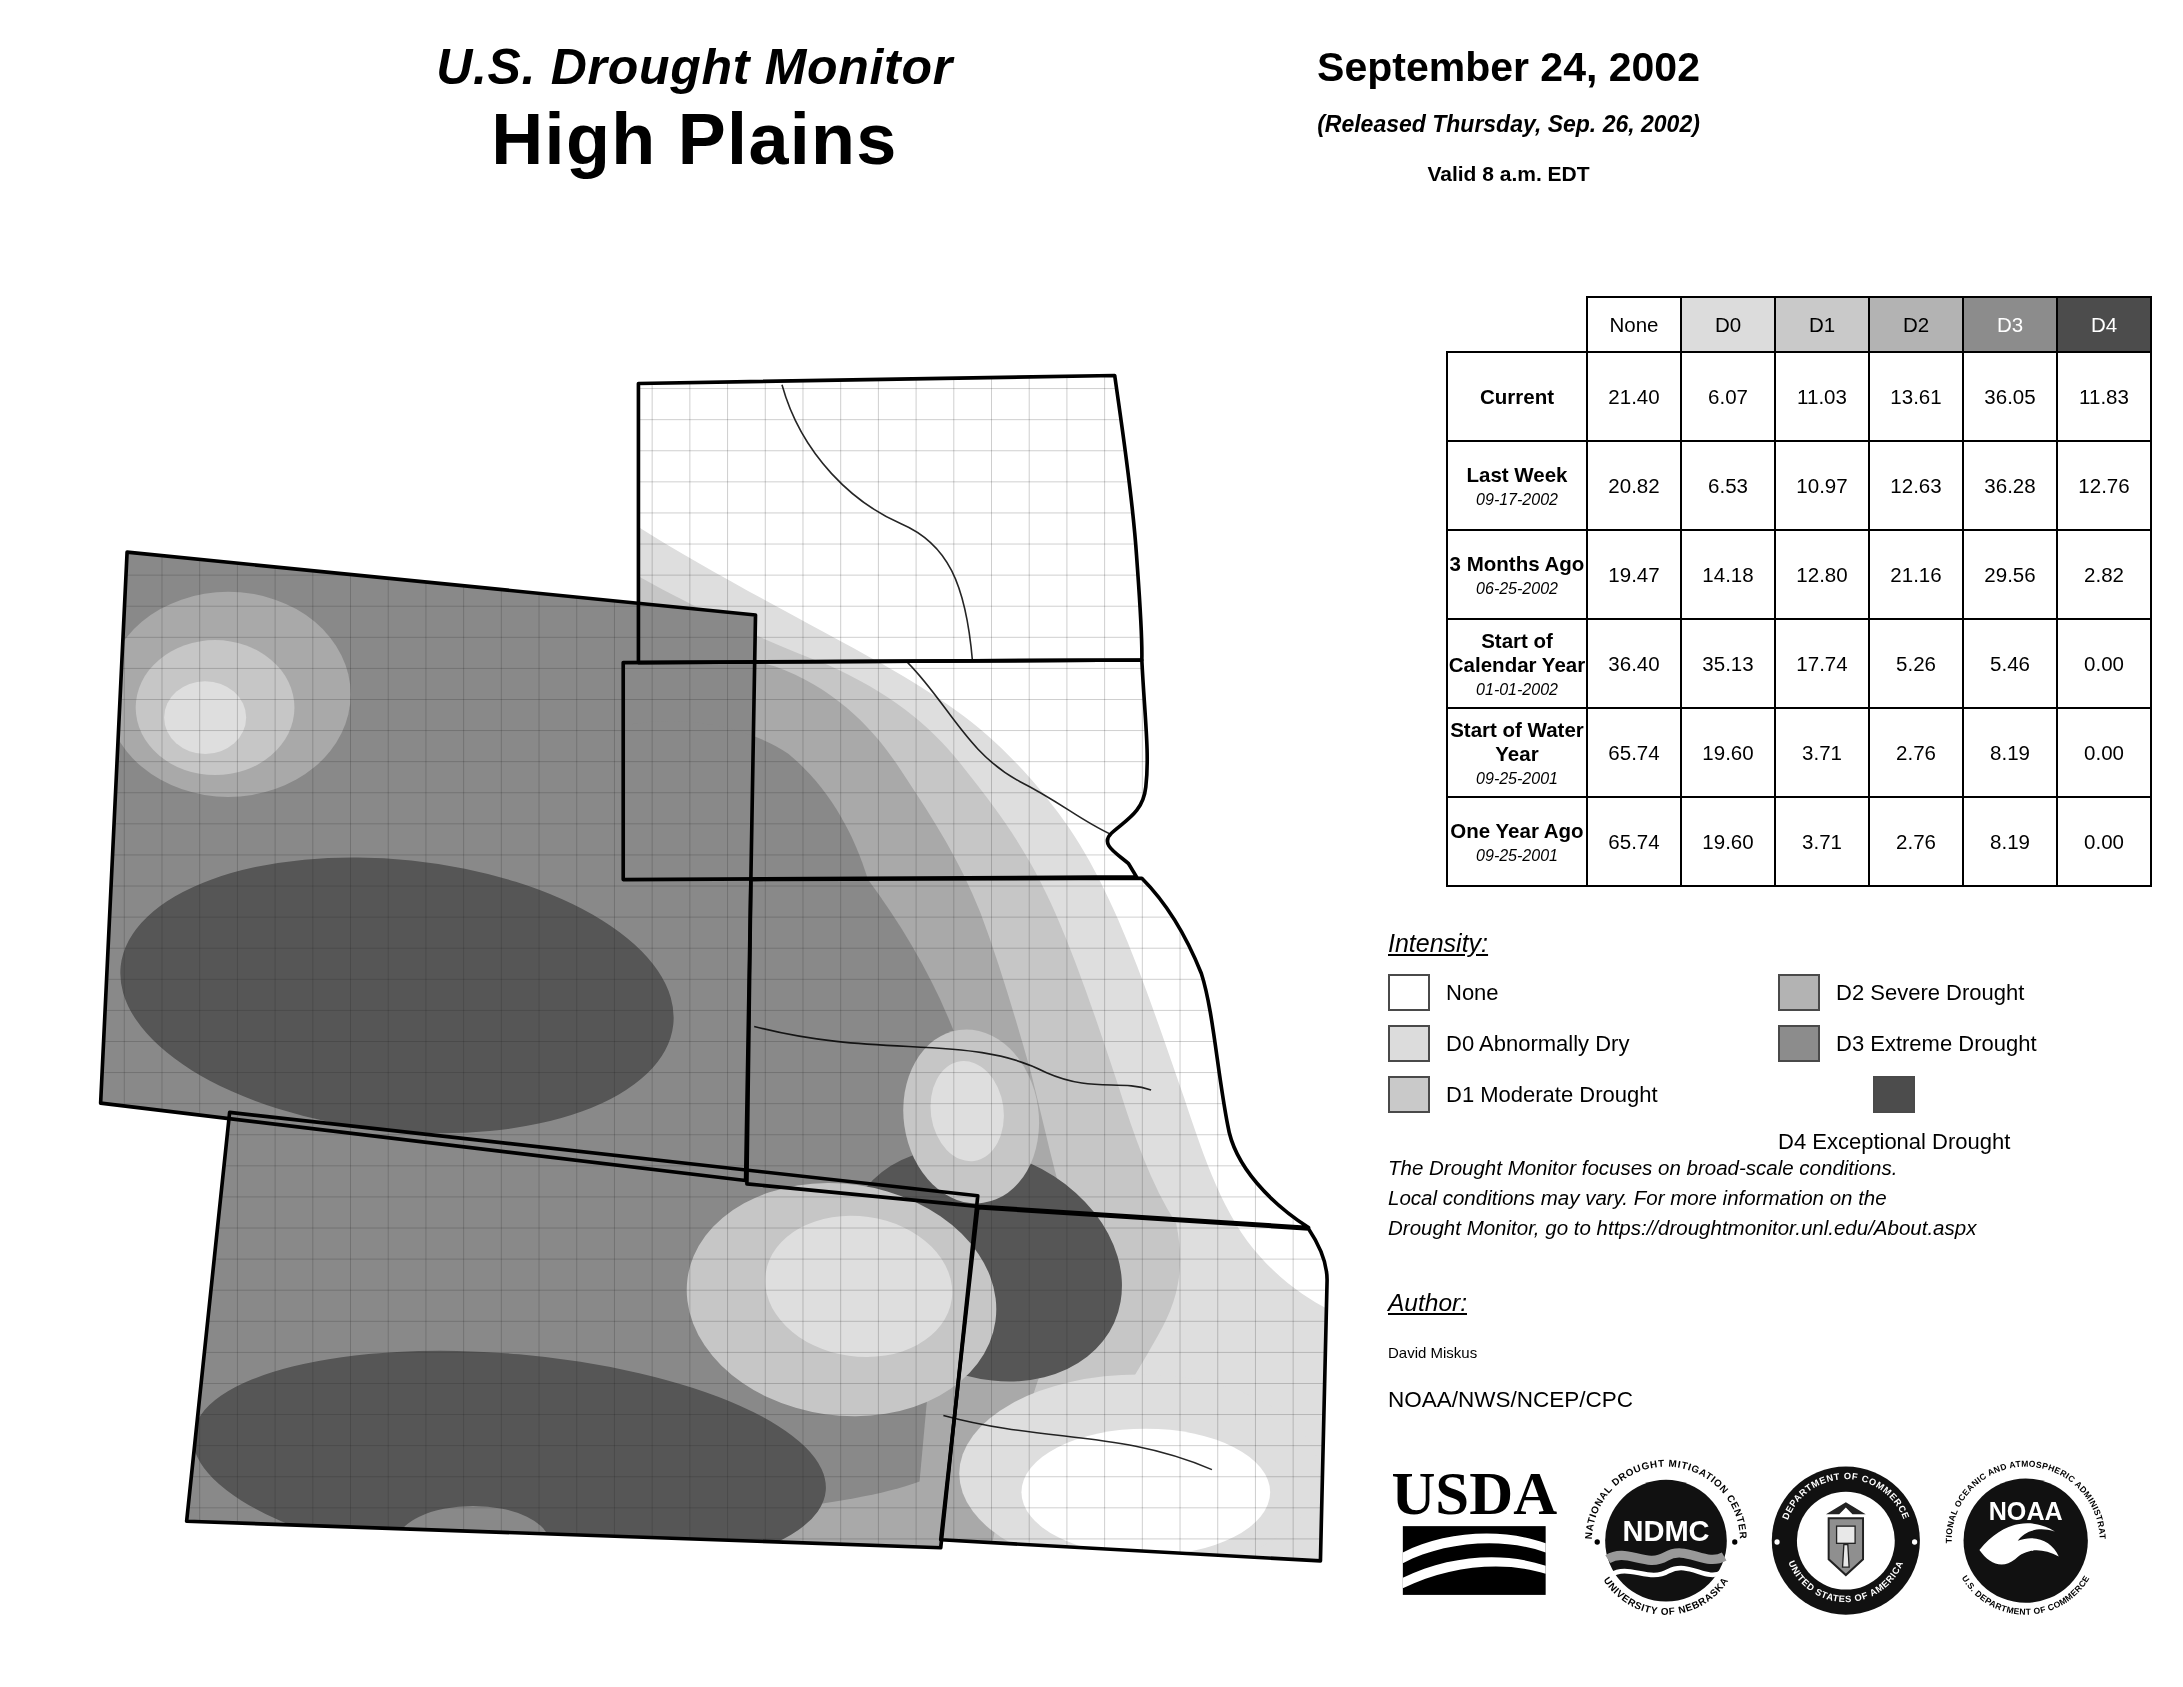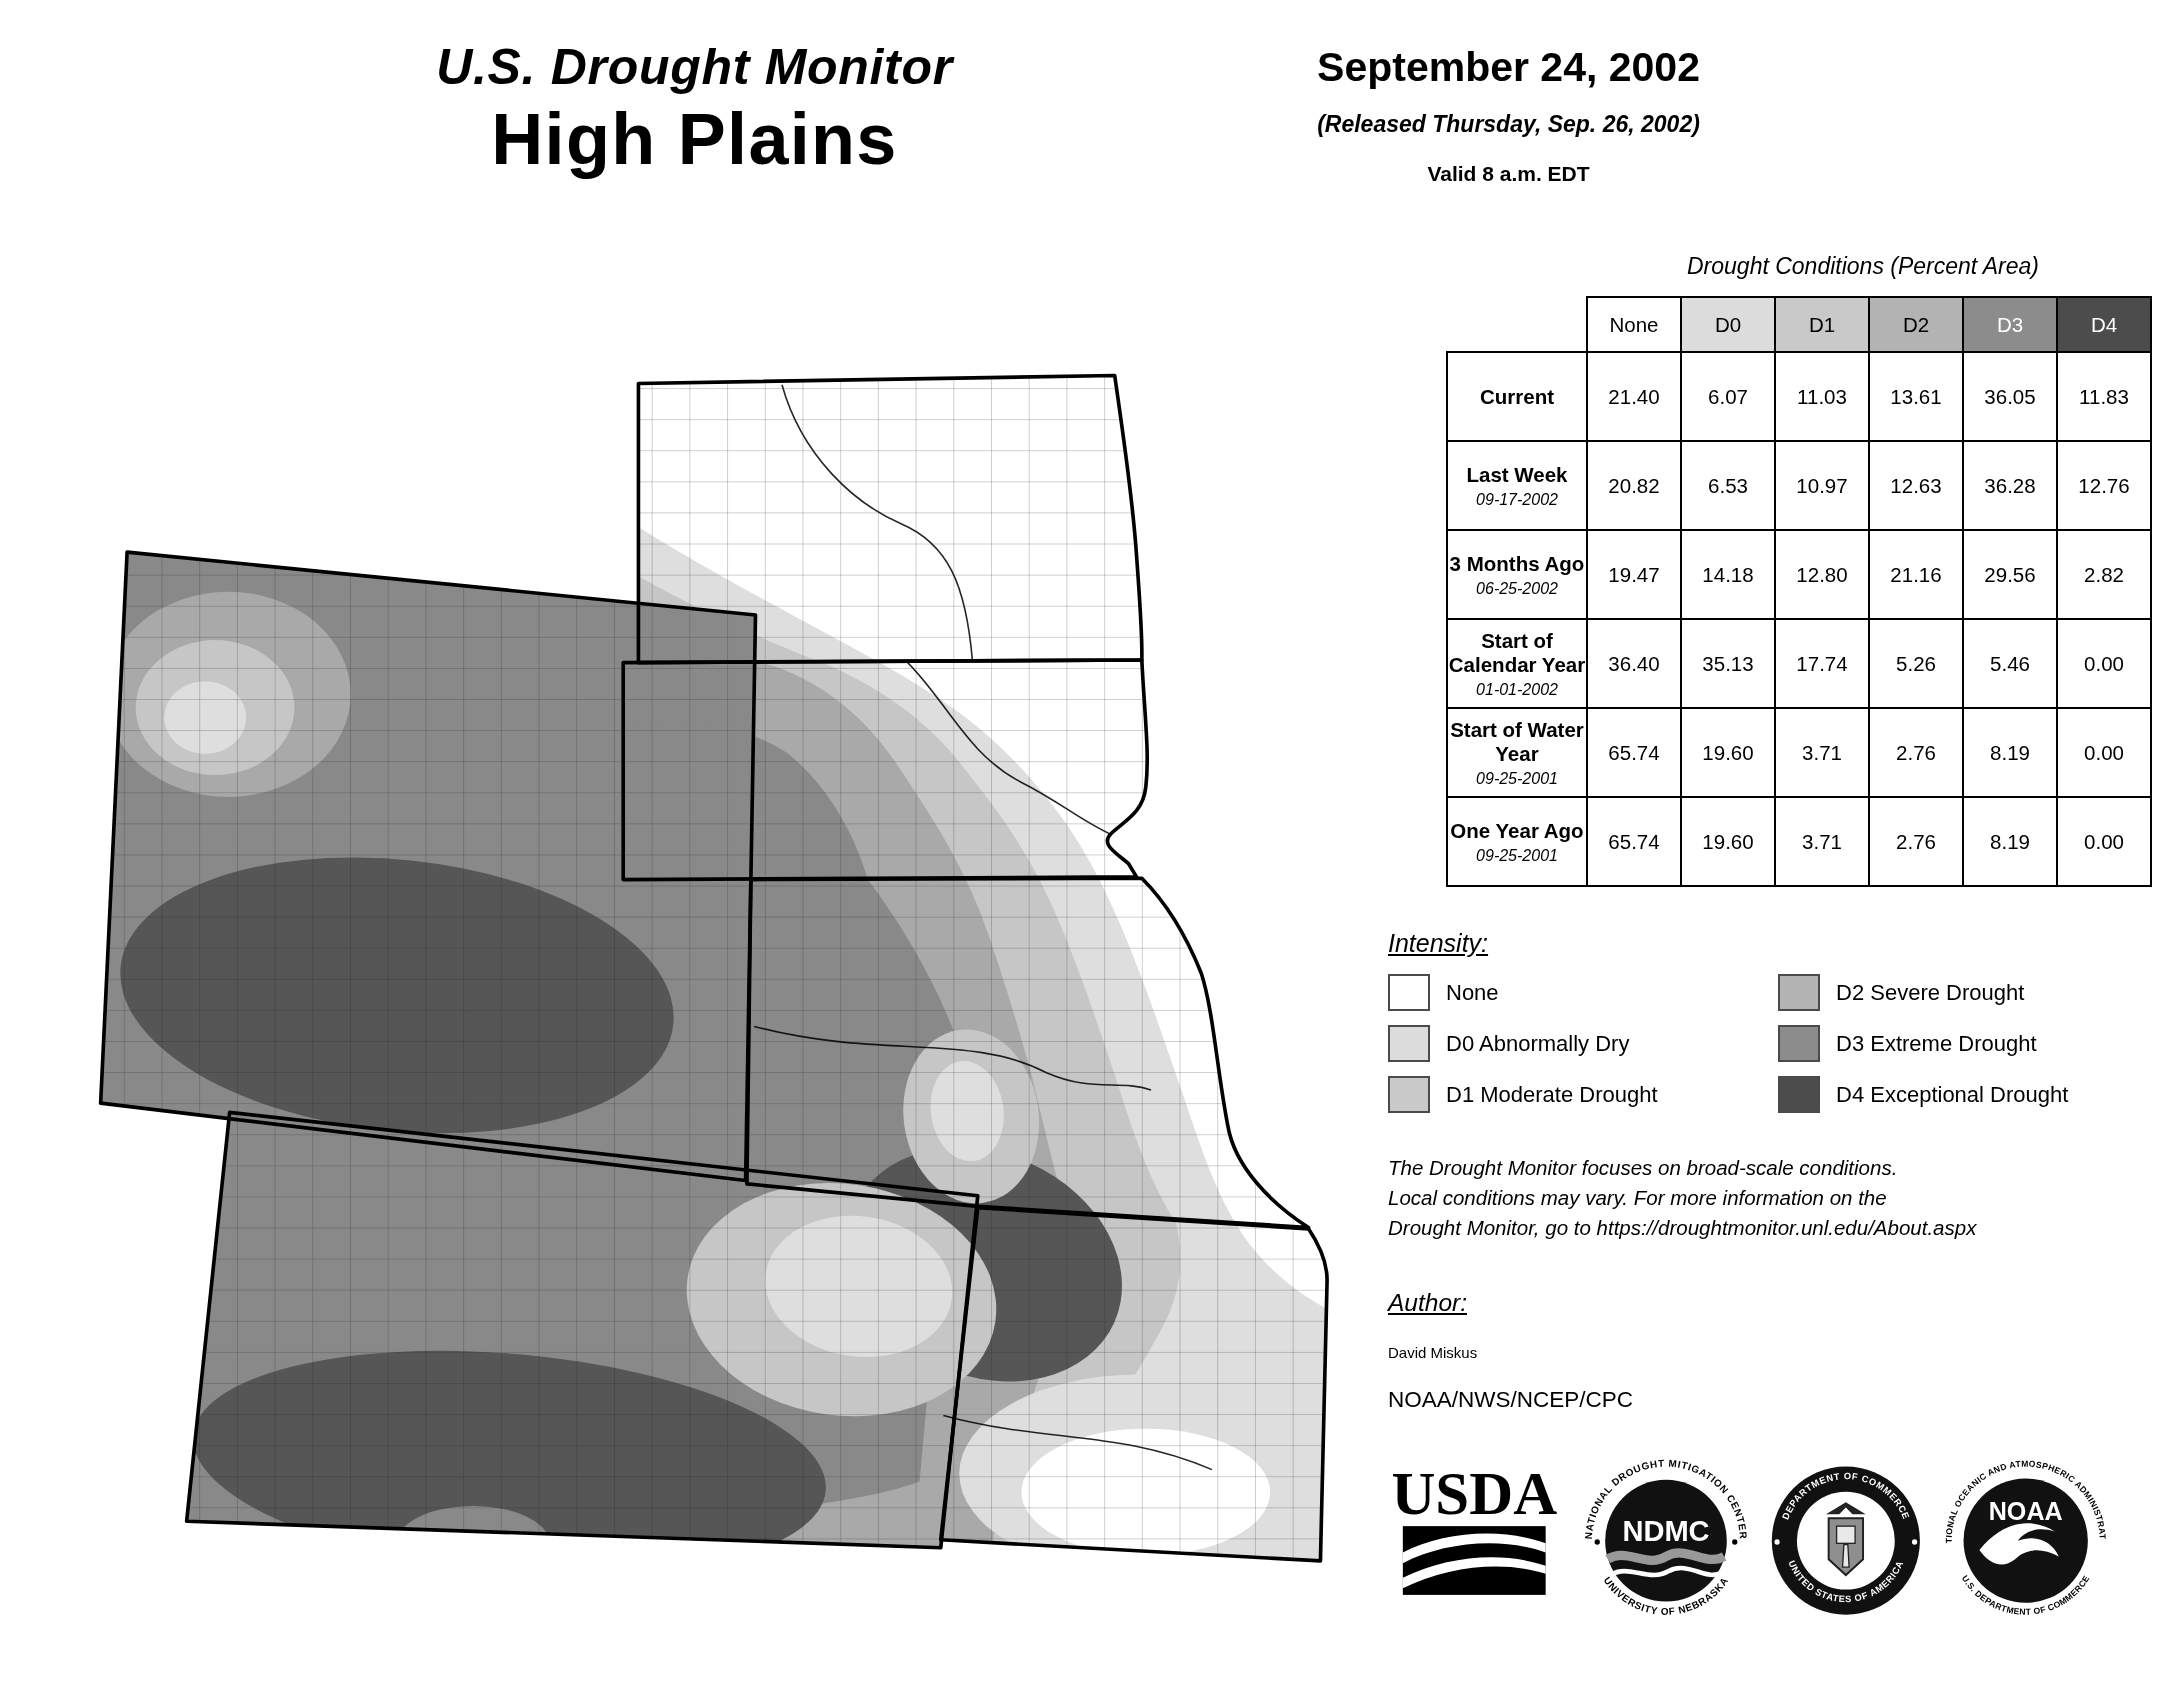--- a/index.html
+++ b/index.html
@@ -147,21 +147,20 @@
       <path d="M1348,1286 L1848,1318 C1864,1342 1877,1368 1876,1398 L1866,1820 L1292,1788 Z"></path>
     </g>
   </svg>
 
   <div class="abs date-block">
     <div class="d1">September 24, 2002</div>
     <div class="d2">(Released Thursday, Sep. 26, 2002)</div>
     <div class="d3">Valid 8 a.m. EDT</div>
   </div>
 
-  <div class="abs table-caption">Drought Conditions (Percent Area)</div>
 
   <div class="abs tbl-wrap">
     <table class="drought">
       <colgroup>
           <col class="lab">
           <col class="dat">
           <col class="dat">
           <col class="dat">
           <col class="dat">
           <col class="dat">
@@ -269,21 +268,21 @@
     <div class="ll">D1 Moderate Drought</div>
   </div>
   <div class="abs legend-item" style="left:1778px;top:974px;">
     <div class="swatch" style="background-color: rgb(179, 179, 179);"></div>
     <div class="ll">D2 Severe Drought</div>
   </div>
   <div class="abs legend-item" style="left:1778px;top:1025px;gap:16px;">
     <div class="swatch" style="background-color: rgb(140, 140, 140);"></div>
     <div class="ll">D3 Extreme Drought</div>
   </div>
-  <div class="abs legend-item" style="left:1778px;top:1076px;">
+  <div class="abs legend-item" style="left:1778px;top:1076px;flex-direction:column;">
     <div class="swatch" style="background-color: rgb(76, 76, 76);"></div>
     <div class="ll">D4 Exceptional Drought</div>
   </div>
 
   <div class="abs disclaimer">
     <div>The Drought Monitor focuses on broad-scale conditions.</div>
     <div>Local conditions may vary. For more information on the</div>
     <div>Drought Monitor, go to https://droughtmonitor.unl.edu/About.aspx</div>
   </div>
 

